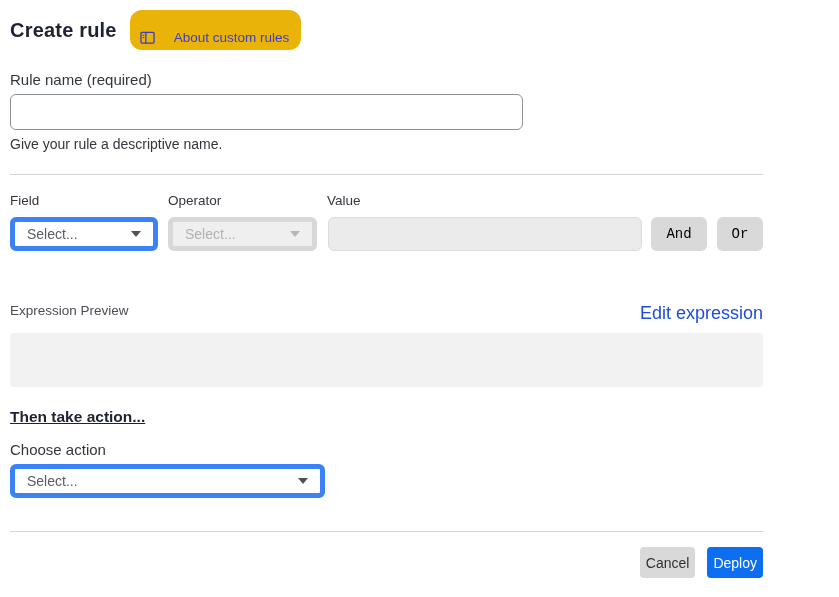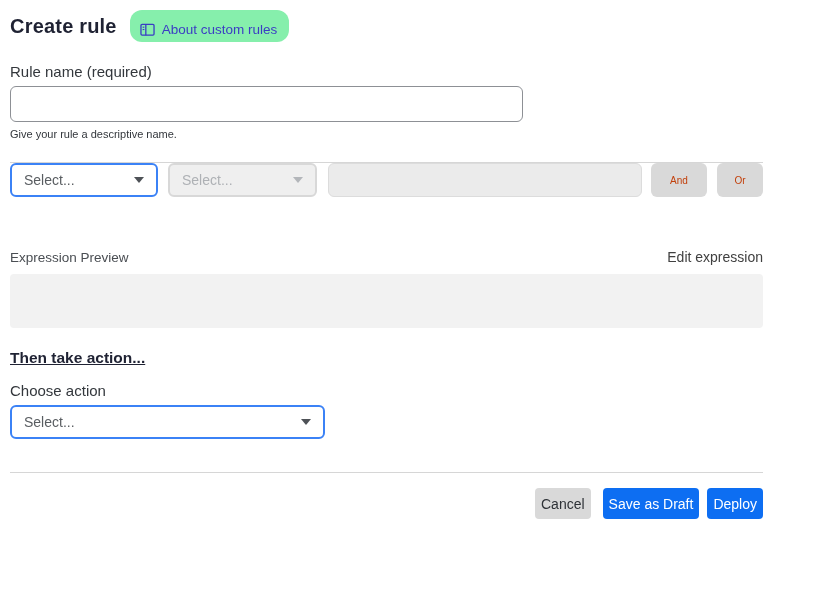--- a/index.html
+++ b/index.html
@@ -24,25 +24,25 @@
   }
   .page-title {
     font-size: 20px;
     font-weight: 700;
     color: #1f2233;
     letter-spacing: 0.2px;
   }
   .about-badge {
     display: inline-flex;
     align-items: center;
-    gap: 7px;
-    background: #86efac;
+    gap: 19px;
+    background: #eab308;
     color: #3b3dc4;
     font-size: 13.5px;
-    padding: 12px 12px 5px 10px;
+    padding: 20px 12px 5px 10px;
     border-radius: 12px;
     cursor: pointer;
     text-decoration: none;
   }
   .book-icon { display: inline-flex; }
   
   .field-label {
     font-size: 15px;
     color: #33373c;
     margin-bottom: 6px;
@@ -53,21 +53,21 @@
     height: 36px;
     border: 1px solid #8d9095;
     border-radius: 6px;
     font-size: 14px;
     padding: 0 10px;
     outline: none;
     background: #fff;
     font-family: inherit;
   }
   .helper-text {
-    font-size: 11px;
+    font-size: 14px;
     color: #33373c;
     margin-top: 6px;
   }
   .divider {
     border: none;
     border-top: 1px solid #d6d6d6;
     margin: 22px 0 0 0;
   }
   .section-heading {
     font-size: 15.5px;
@@ -83,21 +83,21 @@
   }
   .match-labels .lbl { font-size: 13.5px; color: #33373c; }
   .lbl-field { width: 158px; }
   .lbl-operator { width: 159px; }
   .controls-row {
     display: flex;
     align-items: center;
   }
   .select-box {
     height: 34px;
-    border: 2px solid #3b82f6;
+    border: 5px solid #3b82f6;
     border-radius: 6px;
     background: #ffffff;
     display: flex;
     align-items: center;
     justify-content: space-between;
     padding: 0 12px;
     font-size: 14px;
     color: #595d61;
     cursor: pointer;
   }
@@ -126,38 +126,38 @@
     font-size: 14px;
     padding: 0 10px;
     color: #6b6f73;
     font-family: inherit;
   }
   .gray-btn {
     height: 34px;
     background: #d9d9d9;
     border: none;
     border-radius: 6px;
-    font-size: 10px;
-    color: #c2410c;
-    cursor: pointer;
-    font-family: Liberation Sans, sans-serif;
+    font-size: 14px;
+    color: #000000;
+    cursor: pointer;
+    font-family: Liberation Mono, monospace;
   }
   .and-btn { width: 56px; margin-right: 10px; }
   .or-btn { width: 46px; }
   
   .expr-row {
     display: flex;
     justify-content: space-between;
-    align-items: center;
+    align-items: flex-start;
     margin-top: 52px;
   }
   .expr-label { font-size: 13.5px; color: #4a4e53; }
   .edit-link {
-    font-size: 14px;
-    color: #404040;
+    font-size: 18px;
+    color: #1d4ed8;
     text-decoration: none;
     cursor: pointer;
     margin-left: 28px;
   }
   .expr-box {
     margin-top: 9px;
     height: 54px;
     background: #f2f2f2;
     border-radius: 4px;
     font-size: 13px;
@@ -219,20 +219,25 @@
 
   
   <label class="field-label">Rule name (required)</label>
   <input class="rule-name-input" type="text" value="" style="">
   <div class="helper-text">Give your rule a descriptive name.</div>
 
   <hr class="divider">
 
   
 
+  <div class="match-labels">
+    <span class="lbl lbl-field">Field</span>
+    <span class="lbl lbl-operator">Operator</span>
+    <span class="lbl">Value</span>
+  </div>
 
   <div class="controls-row">
     <div class="select-box select-field">
       <span>Select...</span>
       <span class="caret"></span>
     </div>
     <div class="select-box select-operator disabled">
       <span>Select...</span>
       <span class="caret"></span>
     </div>
@@ -253,17 +258,16 @@
   <label class="field-label choose-action-label">Choose action</label>
   <div class="select-box select-action">
     <span>Select...</span>
     <span class="caret"></span>
   </div>
 
   
   <hr class="divider footer-divider">
   <div class="footer-row">
     <button class="footer-btn cancel-btn">Cancel</button>
-    <button class="footer-btn blue-btn">Save as Draft</button>
     <button class="footer-btn blue-btn">Deploy</button>
   </div>
 
 </div>
 
 </body></html>

